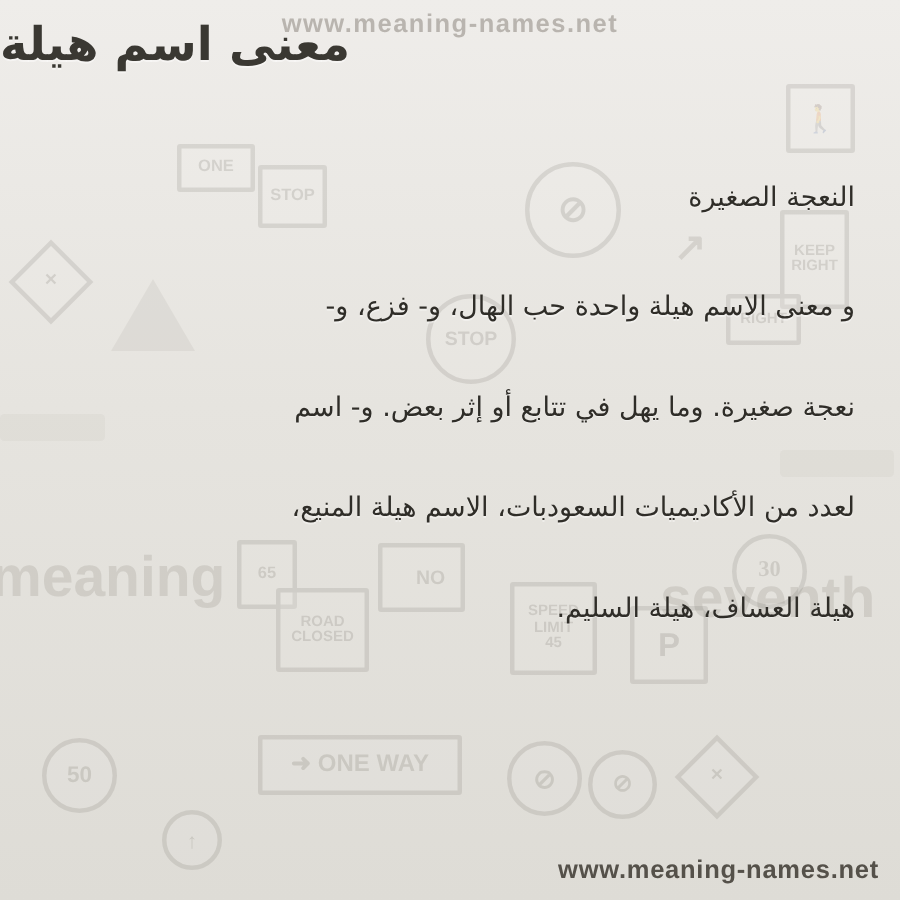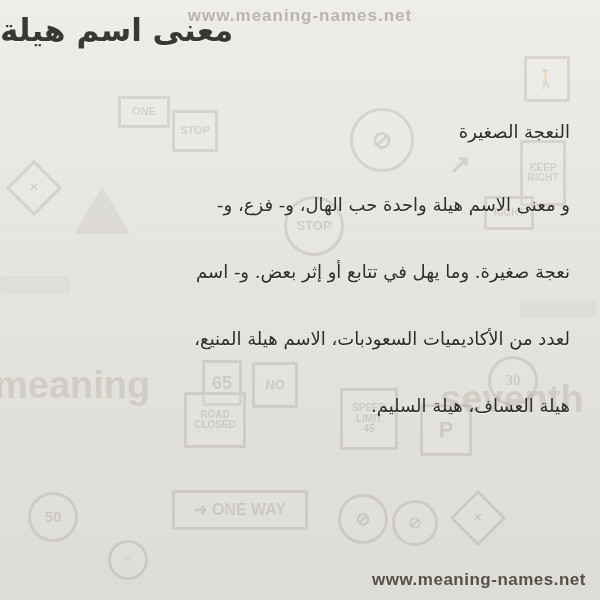--- a/index.html
+++ b/index.html
@@ -150,22 +150,22 @@
     <div class="sign rect" style="left:172px; top:110px; width:40px; height:36px;">STOP</div>
     <div class="sign circle" style="left:350px; top:108px; width:58px; height:58px; font-size:24px;">⊘</div>
     <div class="sign arrow" style="left:440px; top:150px; width:40px; height:30px;">↗</div>
     <div class="sign rect" style="left:520px; top:140px; width:40px; height:60px; font-size:10px;">KEEP<br>RIGHT</div>
     <div class="sign rect" style="left:484px; top:196px; width:44px; height:28px; font-size:10px;">RIGHT</div>
     <div class="sign diamond" style="left:14px; top:168px; width:34px; height:34px;">
         <span>✕</span>
       </div>
     <div class="sign tri" style="left:74px; top:186px;"></div>
     <div class="sign circle" style="left:284px; top:196px; width:54px; height:54px; font-size:13px;text-align:right;">STOP</div>
-    <div class="sign rect" style="left:158px; top:360px; width:34px; height:40px; font-size:18px;margin-left:44px;">65</div>
-    <div class="sign rect" style="left:252px; top:362px; width:40px; height:40px; font-size:13px;">NO</div>
+    <div class="sign rect" style="left:158px; top:360px; width:34px; height:40px; font-size:11px;">65</div>
+    <div class="sign rect" style="left:252px; top:362px; width:40px; height:40px; font-size:13px;padding-left:12px;">NO</div>
     <div class="sign circle" style="left:488px; top:356px; width:44px; height:44px; font-size:15px;font-family:Liberation Serif, serif;">30</div>
     <div class="sign rect" style="left:340px; top:388px; width:52px; height:56px; font-size:10px;">SPEED<br>LIMIT<br>45</div>
     <div class="sign rect" style="left:420px; top:404px; width:46px; height:46px; font-size:22px;">P</div>
     <div class="sign rect" style="left:184px; top:392px; width:56px; height:50px; font-size:10px;">ROAD<br>CLOSED</div>
     <div class="sign rect" style="left:172px; top:490px; width:130px; height:34px; font-size:16px;">ONE WAY ➜</div>
     <div class="sign circle" style="left:28px; top:492px; width:44px; height:44px; font-size:15px;">50</div>
     <div class="sign circle" style="left:338px; top:494px; width:44px; height:44px; font-size:18px;">⊘</div>
     <div class="sign circle" style="left:392px; top:500px; width:40px; height:40px; font-size:16px;">⊘</div>
     <div class="sign diamond" style="left:458px; top:498px; width:34px; height:34px;">
         <span>✕</span>

